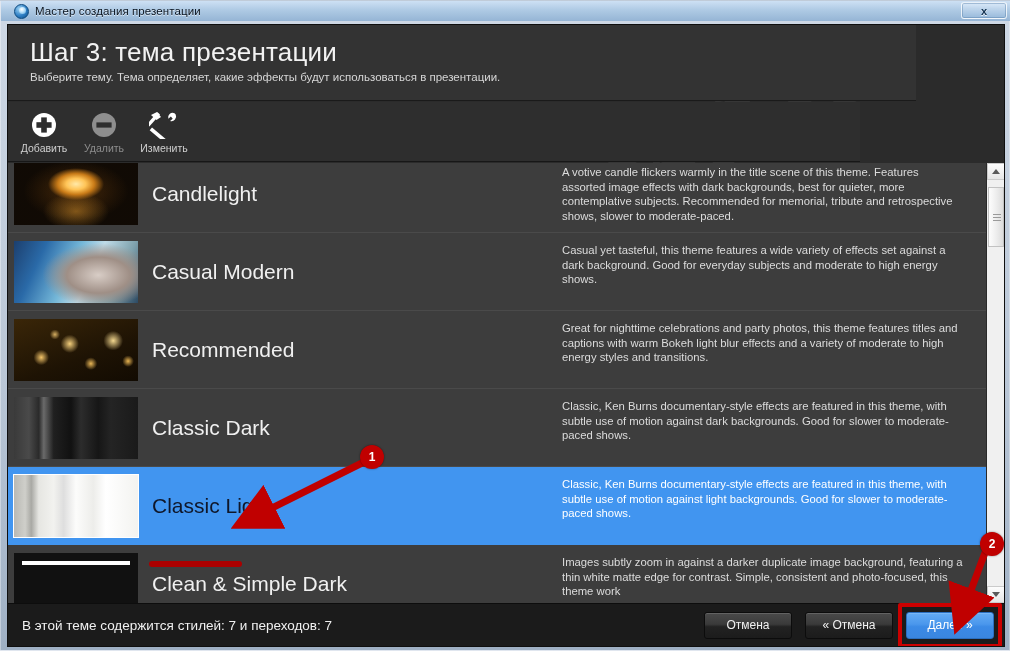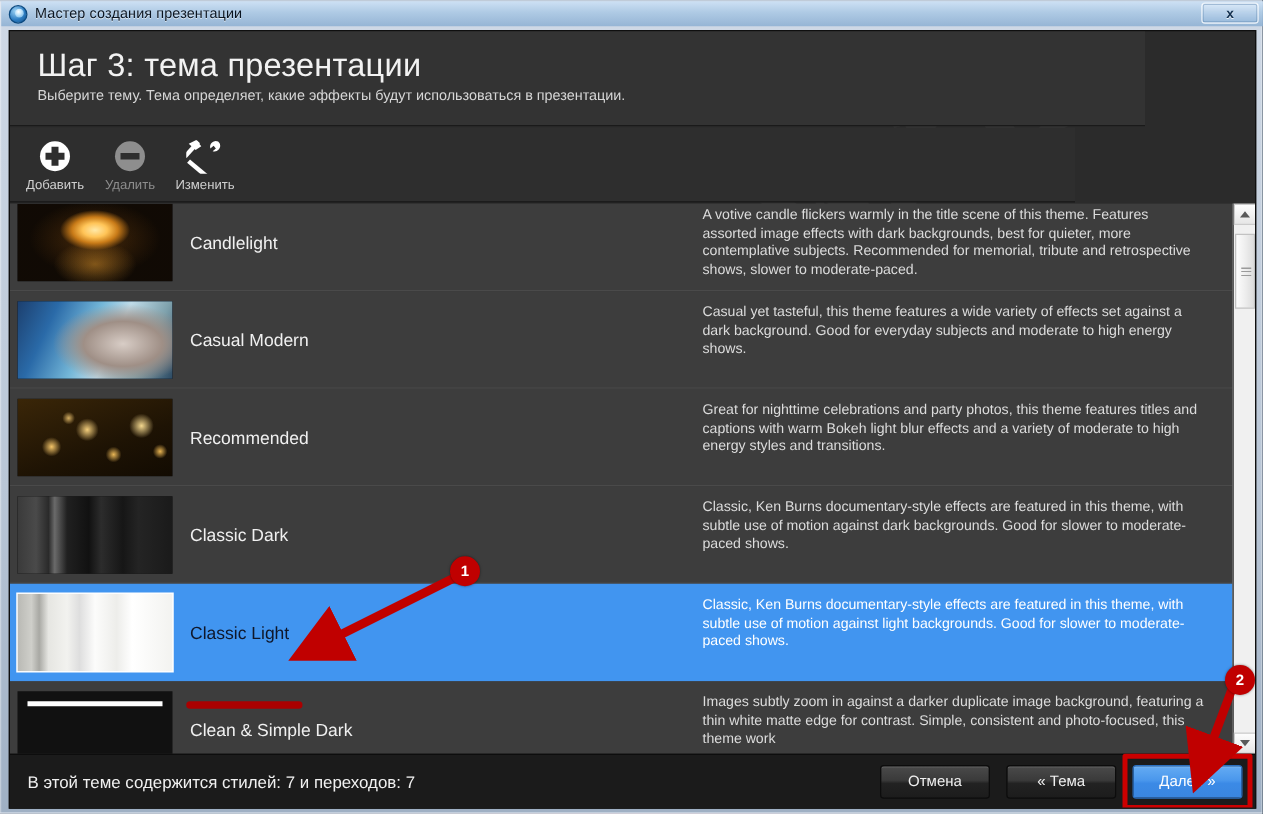--- a/index.html
+++ b/index.html
@@ -35,21 +35,21 @@
     width: 1010px; height: 651px;
     background: linear-gradient(180deg,#cfd9e6 0%, #b9c6d6 60%, #9fb0c4 100%);
     border: 1px solid rgba(255,255,255,.35);
   }
   #titlebar {
     position: absolute; left: 0; top: 0; width: 1010px; height: 20px;
     background: linear-gradient(180deg,
        rgba(205,225,245,.92) 0%,
        rgba(170,200,228,.88) 45%,
        rgba(140,175,210,.86) 100%);
-    display: flex; align-items: center;
+    display: flex; align-items: center; padding-left: 7px;
   }
   #titlebar .tb-left { display:flex; align-items:center; gap:6px; padding-left:6px; }
   .app-icon {
     width: 15px; height: 15px; border-radius: 50%;
     background: radial-gradient(circle at 35% 30%, #9fd4f5 0%, #2f7fc4 55%, #0d4d86 100%);
     border: 1px solid #0c4a80;
     position: relative;
     flex: 0 0 auto;
   }
   .app-icon::after{
@@ -197,21 +197,21 @@
       radial-gradient(circle 5px at 48% 40%, rgba(255,255,255,.5), transparent 70%),
       radial-gradient(circle 3px at 66% 66%, rgba(255,255,255,.5), transparent 70%),
       radial-gradient(circle 6px at 80% 48%, rgba(255,255,255,.45), transparent 70%),
       linear-gradient(150deg,#8fd33f 0%, #5eb024 45%, #3d8c17 100%);
   }
 
   .row-name {
     flex: 0 0 410px;
     display: flex; align-items: center;
     padding-left: 10px;
-    font-size: 14px; color: #f0f0f0;
+    font-size: 21px; color: #f0f0f0;
   }
   .row.selected .row-name { color: #0f172a; }
   .row-desc {
     flex: 1 1 auto;
     padding: 10px 22px 6px 10px;
     font-size: 11.3px; line-height: 14.6px;
     color: #dcdcdc;
   }
   .row.selected .row-desc { color: #ffffff; }
 
@@ -439,21 +439,21 @@
       <div id="sb-thumb"></div>
       <div class="sb-btn down">
         <span class="sb-arrow d"></span>
       </div>
     </div>
 
     <div id="footer">
       <div id="status-text">В этой теме содержится стилей: 7 и переходов: 7</div>
       <div id="footer-buttons">
         <div class="btn">Отмена</div>
-        <div class="btn">« Тема</div>
+        <div class="btn">« Отмена</div>
         <div id="next-wrap">
           <div class="btn primary">Далее »</div>
           <div id="next-highlight"></div>
         </div>
       </div>
     </div>
 
     <div id="annotations">
       <svg width="998" height="623" style="position:absolute;left:0;top:0;">
         <defs>

